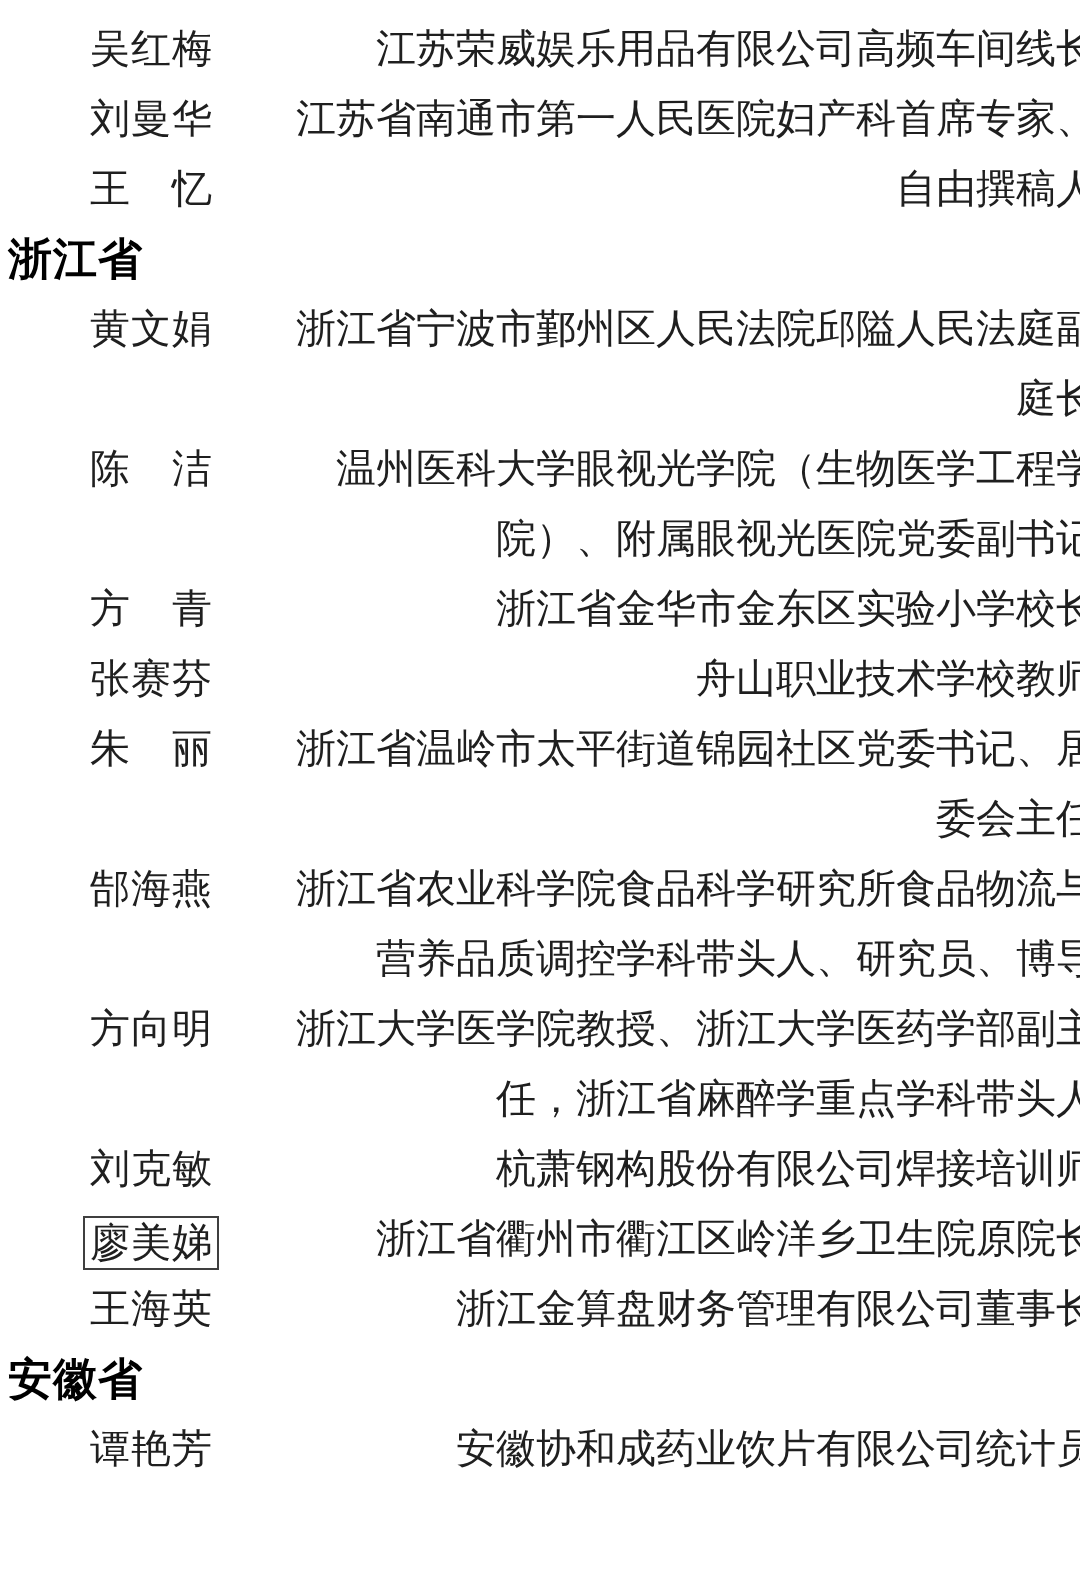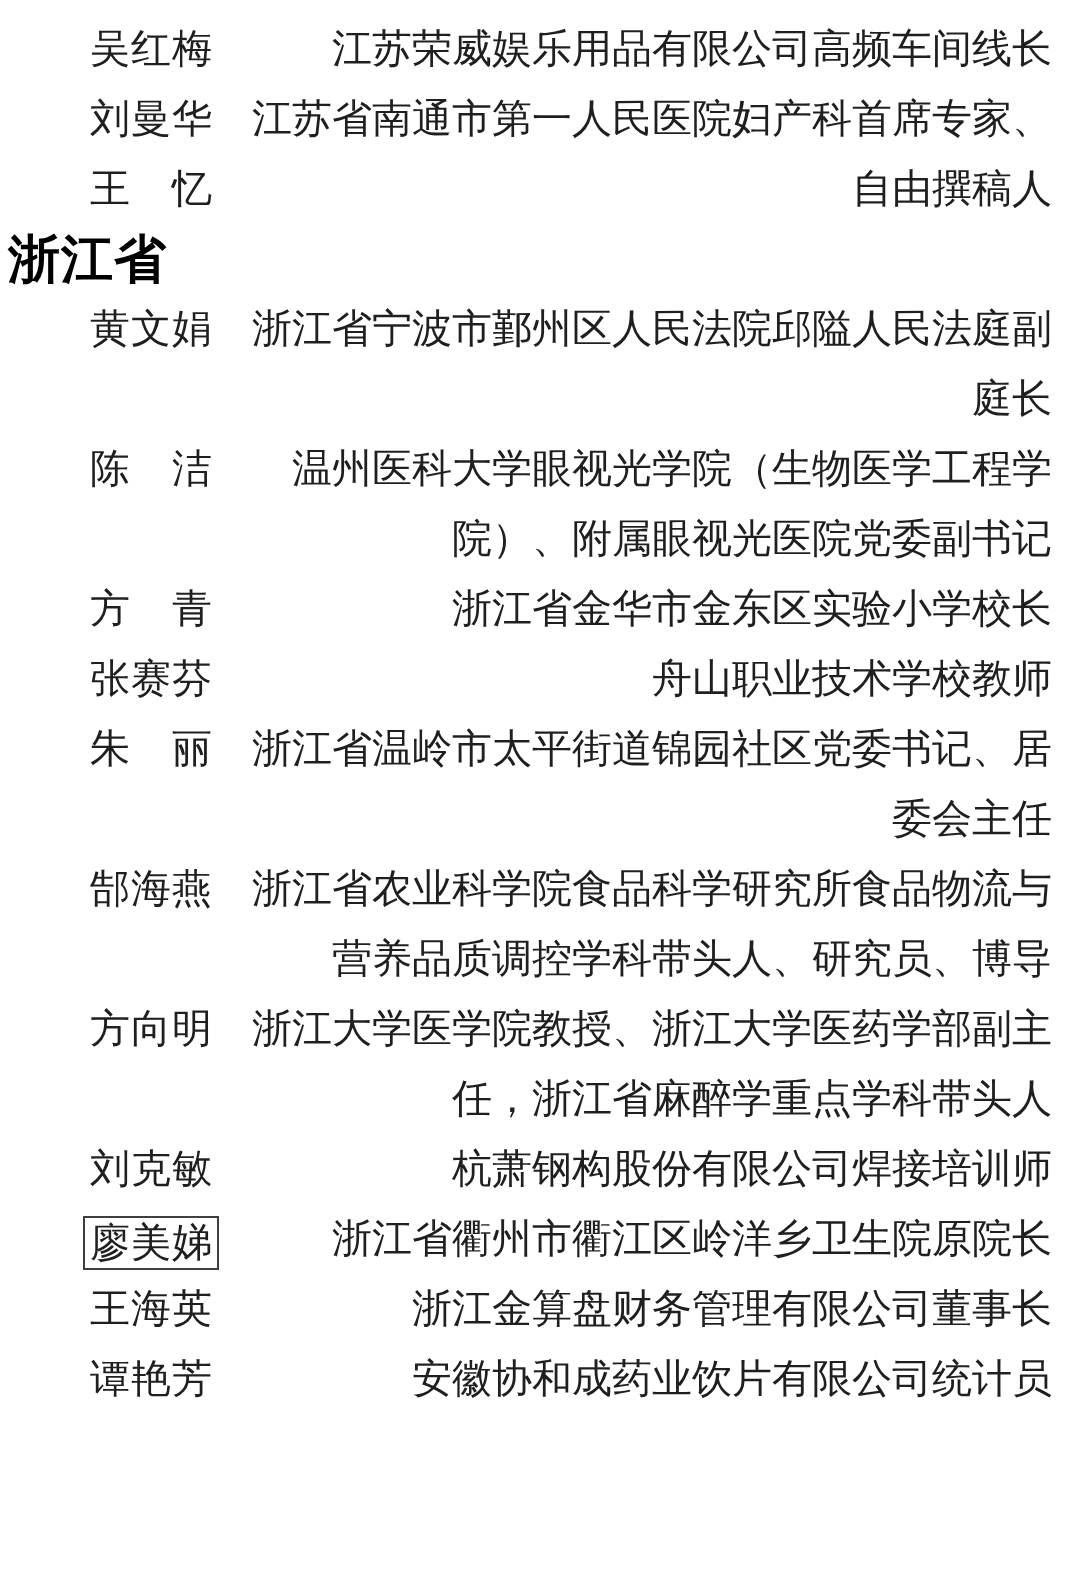--- a/index.html
+++ b/index.html
@@ -16,29 +16,30 @@
     overflow: hidden;
     background: var(--bg, #ffffff);
     color: var(--text, #1f1f1f);
     font-family: "Liberation Serif", serif;
     font-size: 40px;
     line-height: 70px;
   }
   .province-header {
     font-family: "Liberation Sans", sans-serif;
     font-weight: 700;
-    font-size: 52px;
+    font-size: 44px;
     line-height: 70px;
     color: var(--header, #000000);
     letter-spacing: 1px;
   }
   .entry {
     display: flex;
     align-items: flex-start;
     padding-left: 82px;
+    gap: 44px;
   }
   .name-cell {
     flex: 0 0 122px;
     margin-right: 40px;
     line-height: 70px;
   }
   .name-inner {
     display: inline-block;
     width: 100%;
     text-align: justify;
@@ -172,20 +173,23 @@
         </div>
   </div>
       <div class="entry">
     <div class="name-cell">
       <span class="name-inner">王海英</span>
     </div>
     <div class="desc">
           <div class="desc-line">浙江金算盘财务管理有限公司董事长</div>
         </div>
   </div>
+      <div class="province-header">
+    <span class="province-label">安徽省</span>
+  </div>
       <div class="entry">
     <div class="name-cell">
       <span class="name-inner">谭艳芳</span>
     </div>
     <div class="desc">
           <div class="desc-line">安徽协和成药业饮片有限公司统计员</div>
         </div>
   </div>
     </div>
 </main>

